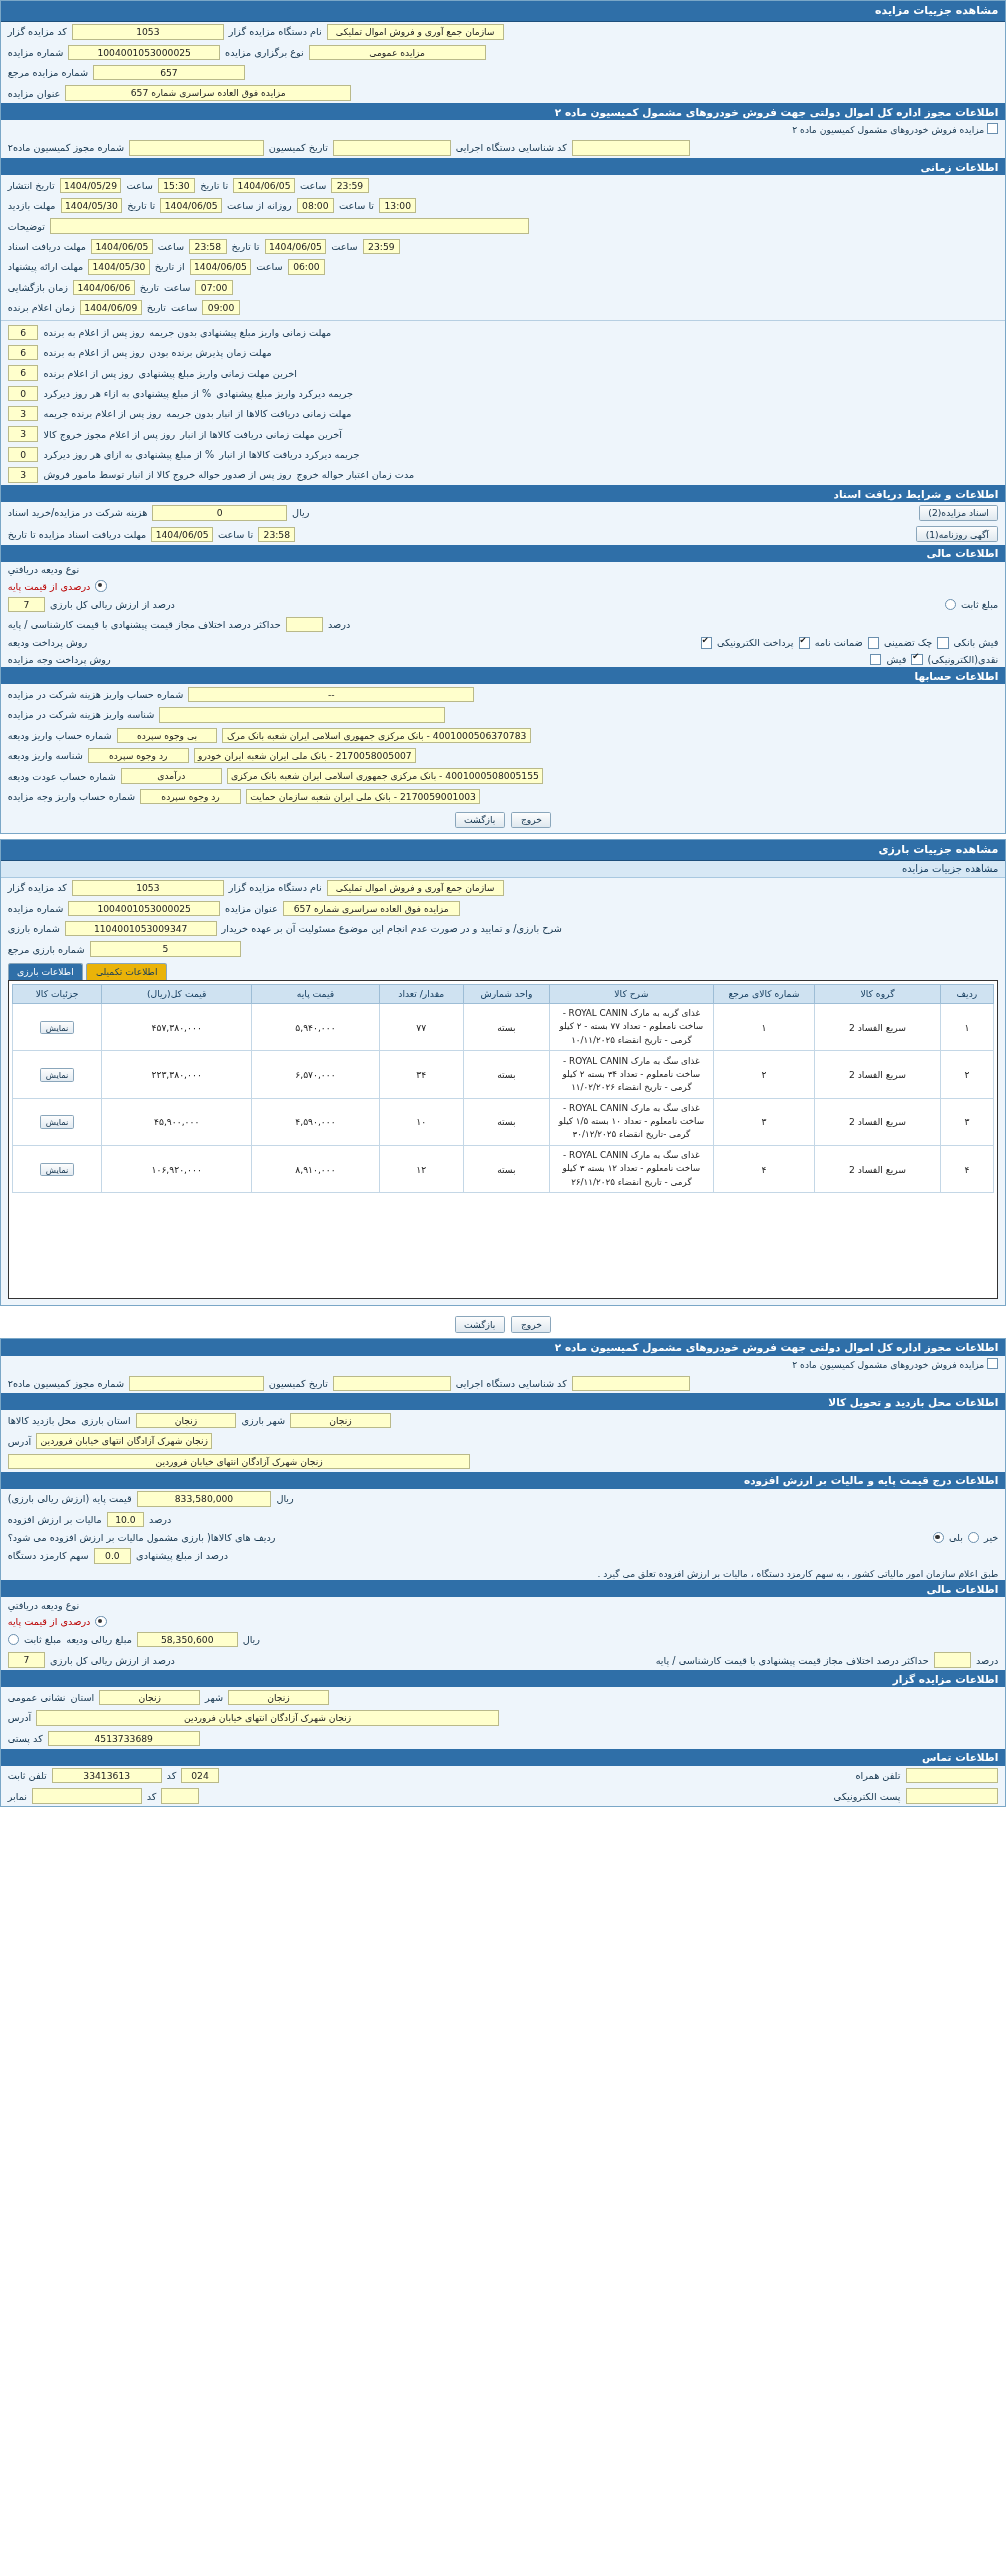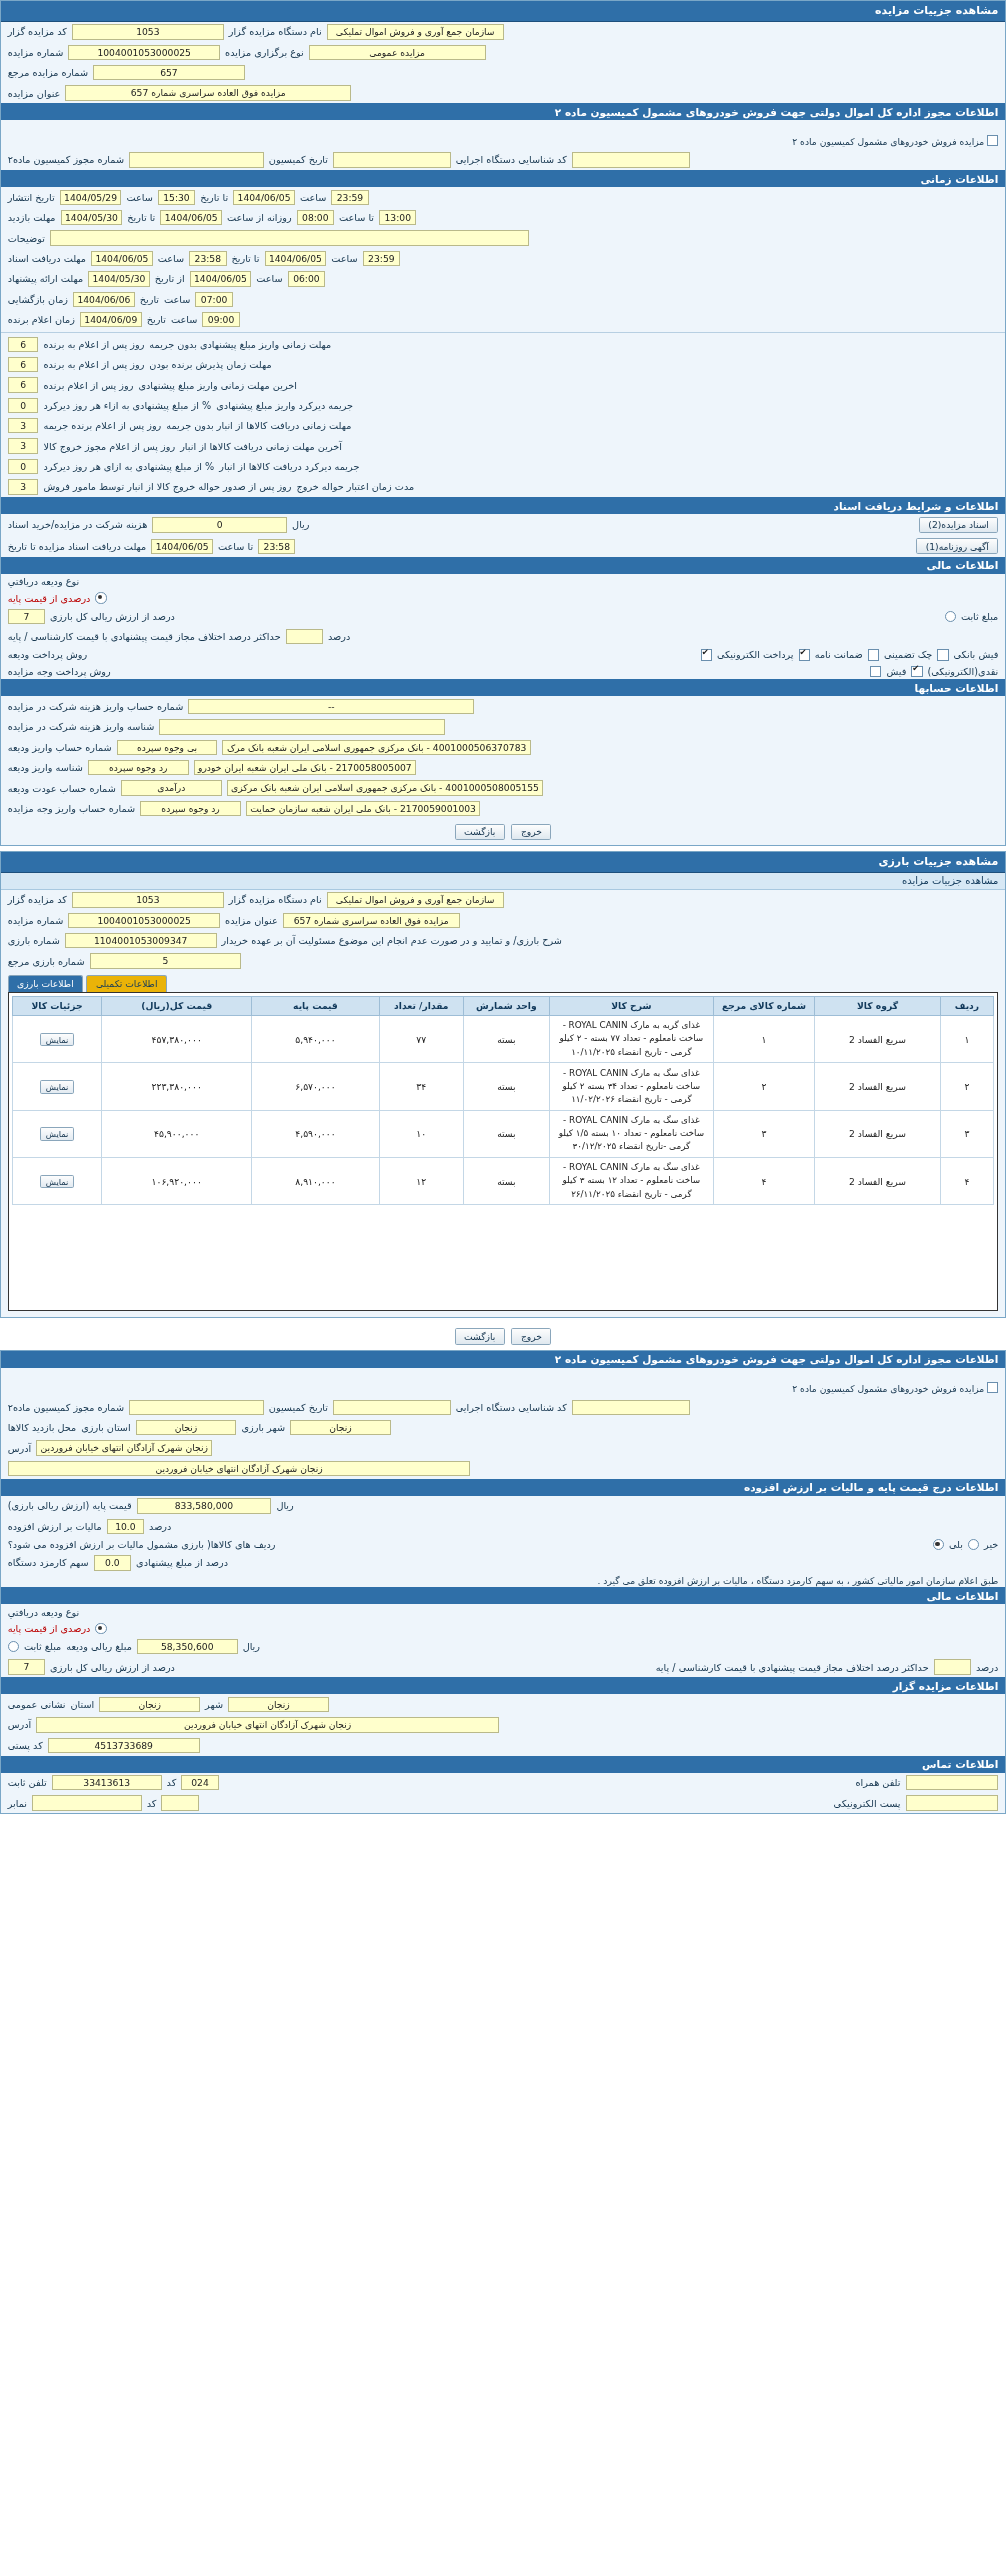--- a/index.html
+++ b/index.html
@@ -21,27 +21,27 @@
   .chk.on:after{content:"✔";position:absolute;font-size:8.4px;color:#1a1a1a;left:0px;top:-3.4px;}
   .rad{width:9.2px;height:9.2px;border:0.8px solid #6a8fae;background:#fff;border-radius:50%;display:inline-block;vertical-align:-0.8px;position:relative;}
   .rad.on:after{content:"";position:absolute;width:4.2px;height:4.2px;background:#333;border-radius:50%;left:1.7px;top:1.7px;}
   .btn{background:linear-gradient(#fdfdfd,#dfe8ef);border:0.8px solid #8aa6bb;border-radius:1.7px;font-size:9.2px;padding:1.7px 8.4px;color:#14344e;cursor:pointer;}
   .btnrow{display:flex;flex-direction:row-reverse;justify-content:center;gap:6.7px;padding:5px;}
   .note{font-size:9.2px;color:#16364f;padding:1.7px 6.7px;}
   .tabs{display:flex;flex-direction:row-reverse;gap:3.4px;padding:3.4px 6.7px 0 6.7px;}
   .tab{font-size:9.2px;border:0.8px solid #8aa6bb;border-bottom:none;padding:2.5px 8.4px;background:#eab308;color:#123a5c;border-radius:2.5px 2.5px 0 0;cursor:pointer;}
   .tab.active{background:#2f6fa8;color:#fff;}
   table.grid{border-collapse:collapse;width:100%;background:#fff;font-size:9.2px;}
-  table.grid th{background:#cfe2f1;border:0.8px solid #9dbdd6;color:#123a5c;font-weight:bold;padding:3.4px 2.5px;text-align:center;}
+  table.grid th{background:#cfe2f1;border:0.8px solid #9dbdd6;color:#123a5c;font-weight:normal;padding:3.4px 2.5px;text-align:center;}
   table.grid td{border:0.8px solid #c4d7e6;padding:3.4px 2.5px;text-align:center;vertical-align:middle;color:#222;}
   .celllbl{font-size:8.8px;line-height:1.5;}
   .linkbtn{background:linear-gradient(#fdfdfd,#e2eaf1);border:0.8px solid #8aa6bb;font-size:8.4px;padding:0.8px 5px;border-radius:1.7px;cursor:pointer;color:#14344e;}
   .gridwrap{border:0.8px solid #333;background:#fff;margin:0 6.7px 6.7px 6.7px;padding:3.4px;}
   .hr{height:0.8px;background:#b7cfe2;margin:1.7px 0;}
-  .bullet{font-size:9.2px;color:#16364f;padding:2.5px 6.7px;margin-top:12px;}
+  .bullet{font-size:9.2px;color:#16364f;padding:2.5px 6.7px;}
   .flexend{display:flex;flex-direction:row-reverse;gap:5px;align-items:center;justify-content:flex-end;}
 </style>
 </head>
 <body>
 
 <div class="page">
 
   <div class="panel">
     <div class="bar">مشاهده جزییات مزایده</div>
 
@@ -406,20 +406,21 @@
     </div>
     <div class="row">
       <span class="lbl">شماره مجوز کمیسیون ماده۲</span>
       <span class="fld" style="min-width:126px"></span>
       <span class="lbl">تاریخ کمیسیون</span>
       <span class="fld" style="min-width:109px"></span>
       <span class="lbl">کد شناسایی دستگاه اجرایی</span>
       <span class="fld" style="min-width:109px"></span>
     </div>
 
+    <div class="sec">اطلاعات محل بازدید و تحویل کالا</div>
     <div class="row">
       <span class="lbl">محل بازدید کالاها</span>
       <span class="lbl">استان بارزی</span>
       <span class="fld" style="min-width:92px">زنجان</span>
       <span class="lbl">شهر بارزی</span>
       <span class="fld" style="min-width:92px">زنجان</span>
     </div>
     <div class="row">
       <span class="lbl">آدرس</span>
       <span class="fld" style="min-width:160px">زنجان شهرک آزادگان انتهای خیابان فروردین</span>

